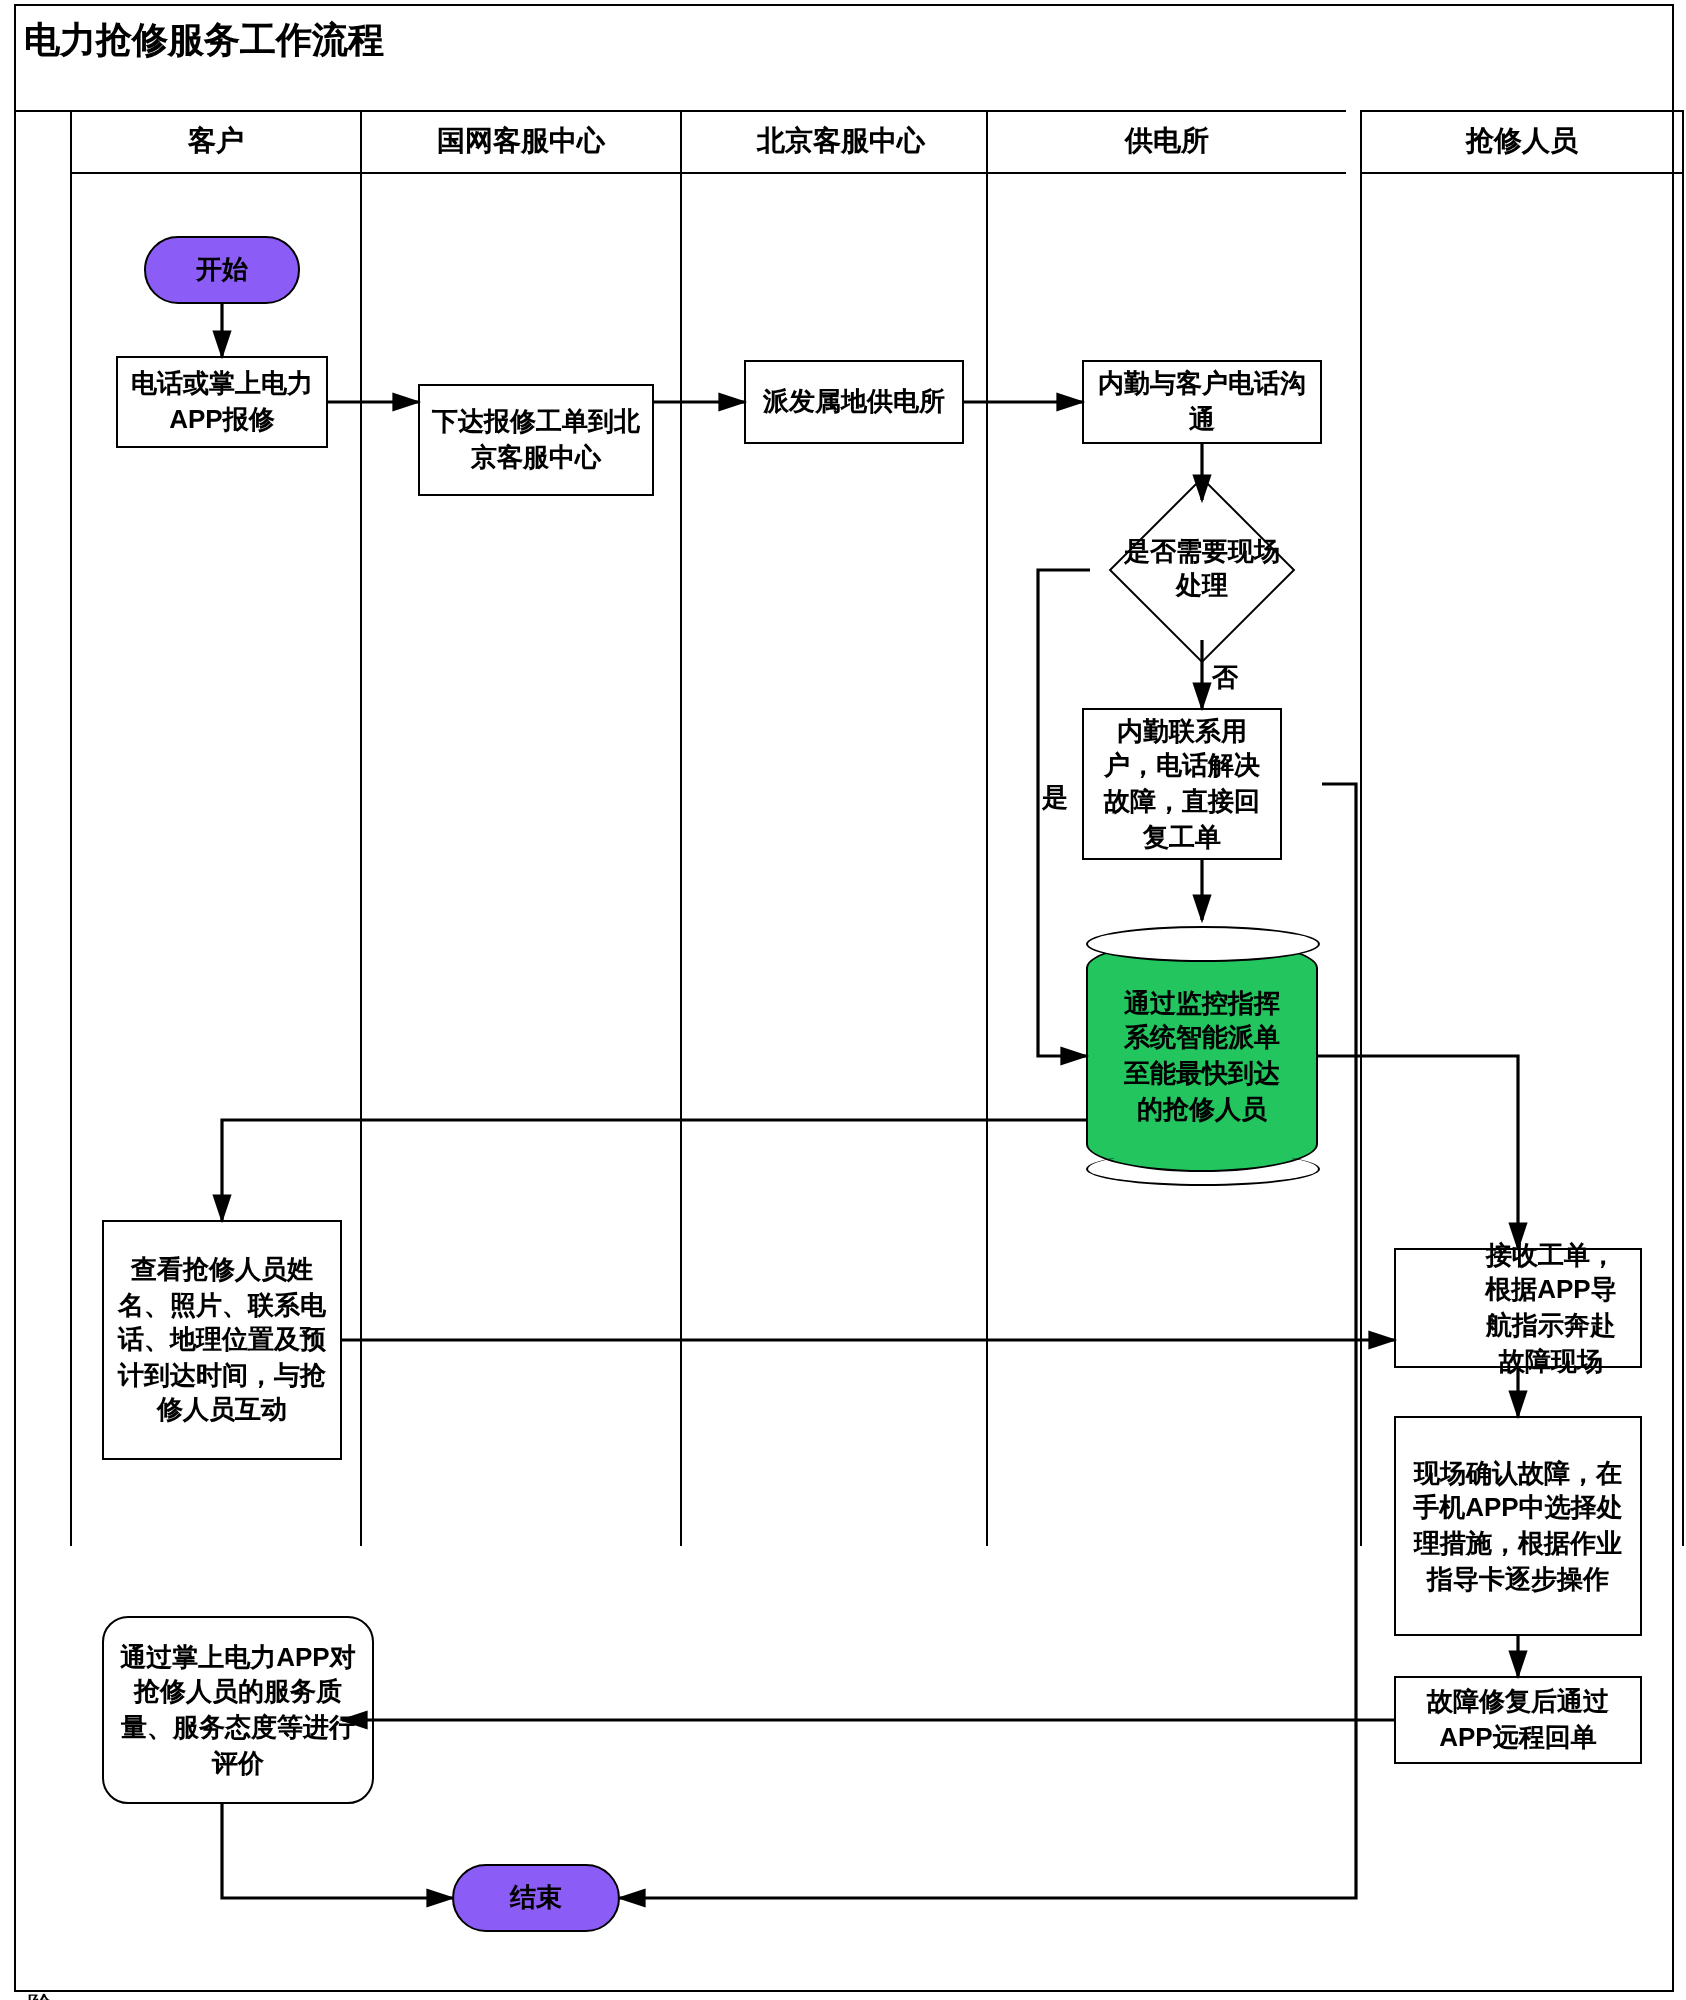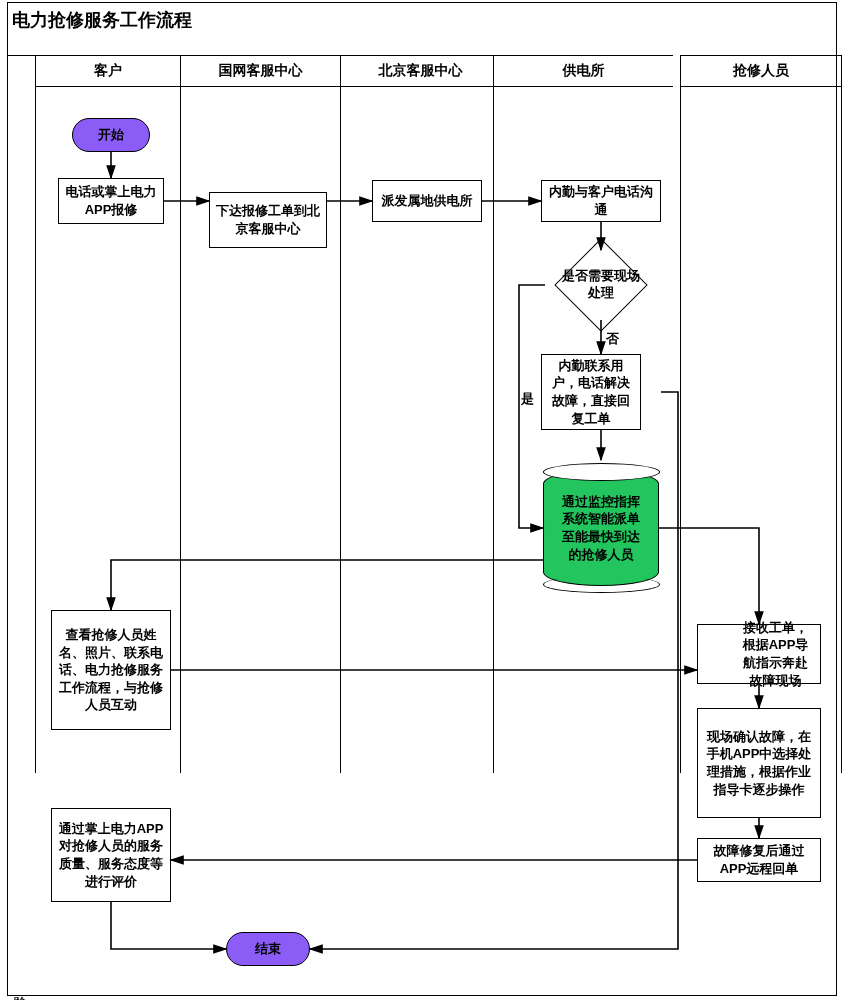--- a/index.html
+++ b/index.html
@@ -202,36 +202,36 @@
 
   <div class="box" style="left:541px; top:354px; width:100px; height:76px;">
     <span>内勤联系用户，电话解决故障，直接回复工单</span>
   </div>
 
   <div class="db" style="left:543px; top:470px; width:116px; height:116px;">
     <span style="display:block; padding:10px 8px;">通过监控指挥系统智能派单至能最快到达的抢修人员</span>
   </div>
 
   <div class="box" style="left:51px; top:610px; width:120px; height:120px;">
-    <span>查看抢修人员姓名、照片、联系电话、电力抢修服务工作流程，与抢修人员互动</span>
+    <span>查看抢修人员姓名、照片、联系电话、地理位置及预计到达时间，与抢修人员互动</span>
   </div>
 
   <div class="box" style="left:697px; top:624px; width:124px; height:60px;padding-left:39px;">
     <span>接收工单，根据APP导航指示奔赴故障现场</span>
   </div>
 
   <div class="box" style="left:697px; top:838px; width:124px; height:44px;">
     <span>故障修复后通过APP远程回单</span>
   </div>
 
   <div class="box" style="left:697px; top:708px; width:124px; height:110px;">
     <span>现场确认故障，在手机APP中选择处理措施，根据作业指导卡逐步操作</span>
   </div>
 
-  <div class="box" style="left:51px; top:808px; width:120px; height:94px;">
+  <div class="box" style="left:51px; top:808px; width:136px; height:94px;border-radius:13px;">
     <span>通过掌上电力APP对抢修人员的服务质量、服务态度等进行评价</span>
   </div>
 
   <div class="term" style="left:226px; top:932px; width:84px; height:34px;">
     <span>结束</span>
   </div>
 
   <div class="edge-label" style="left:521px; top:390px;">是</div>
   <div class="edge-label" style="left:606px; top:330px;">否</div>
 

